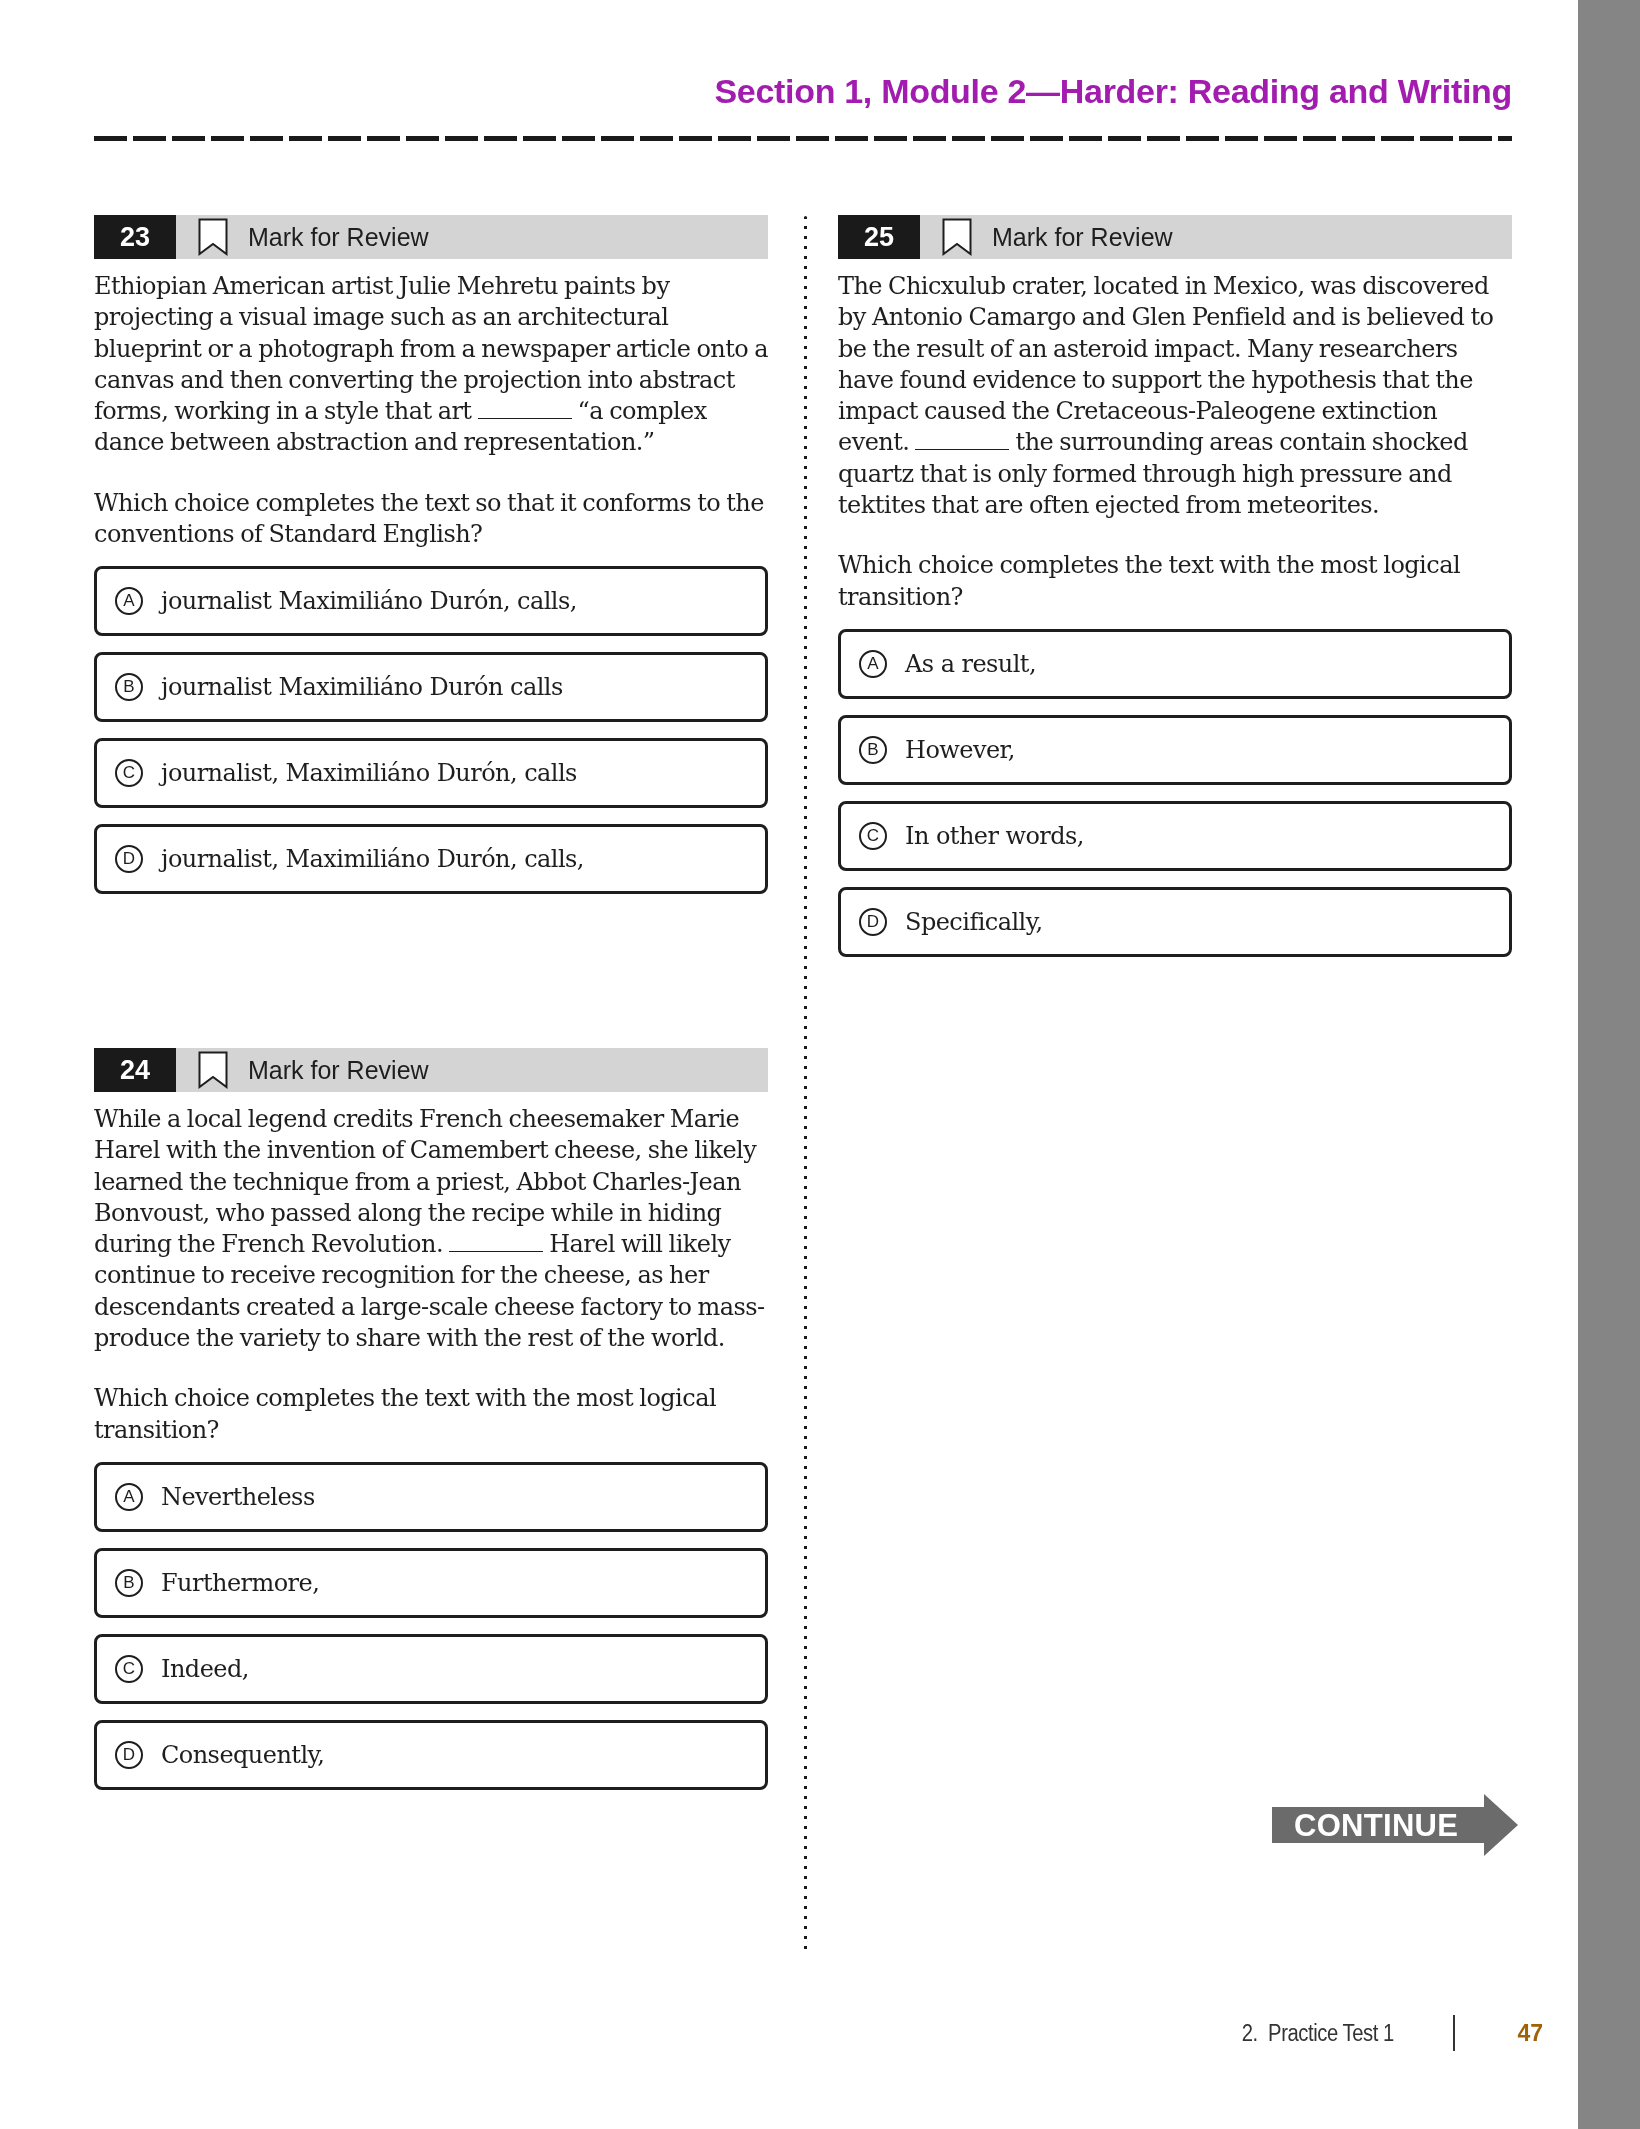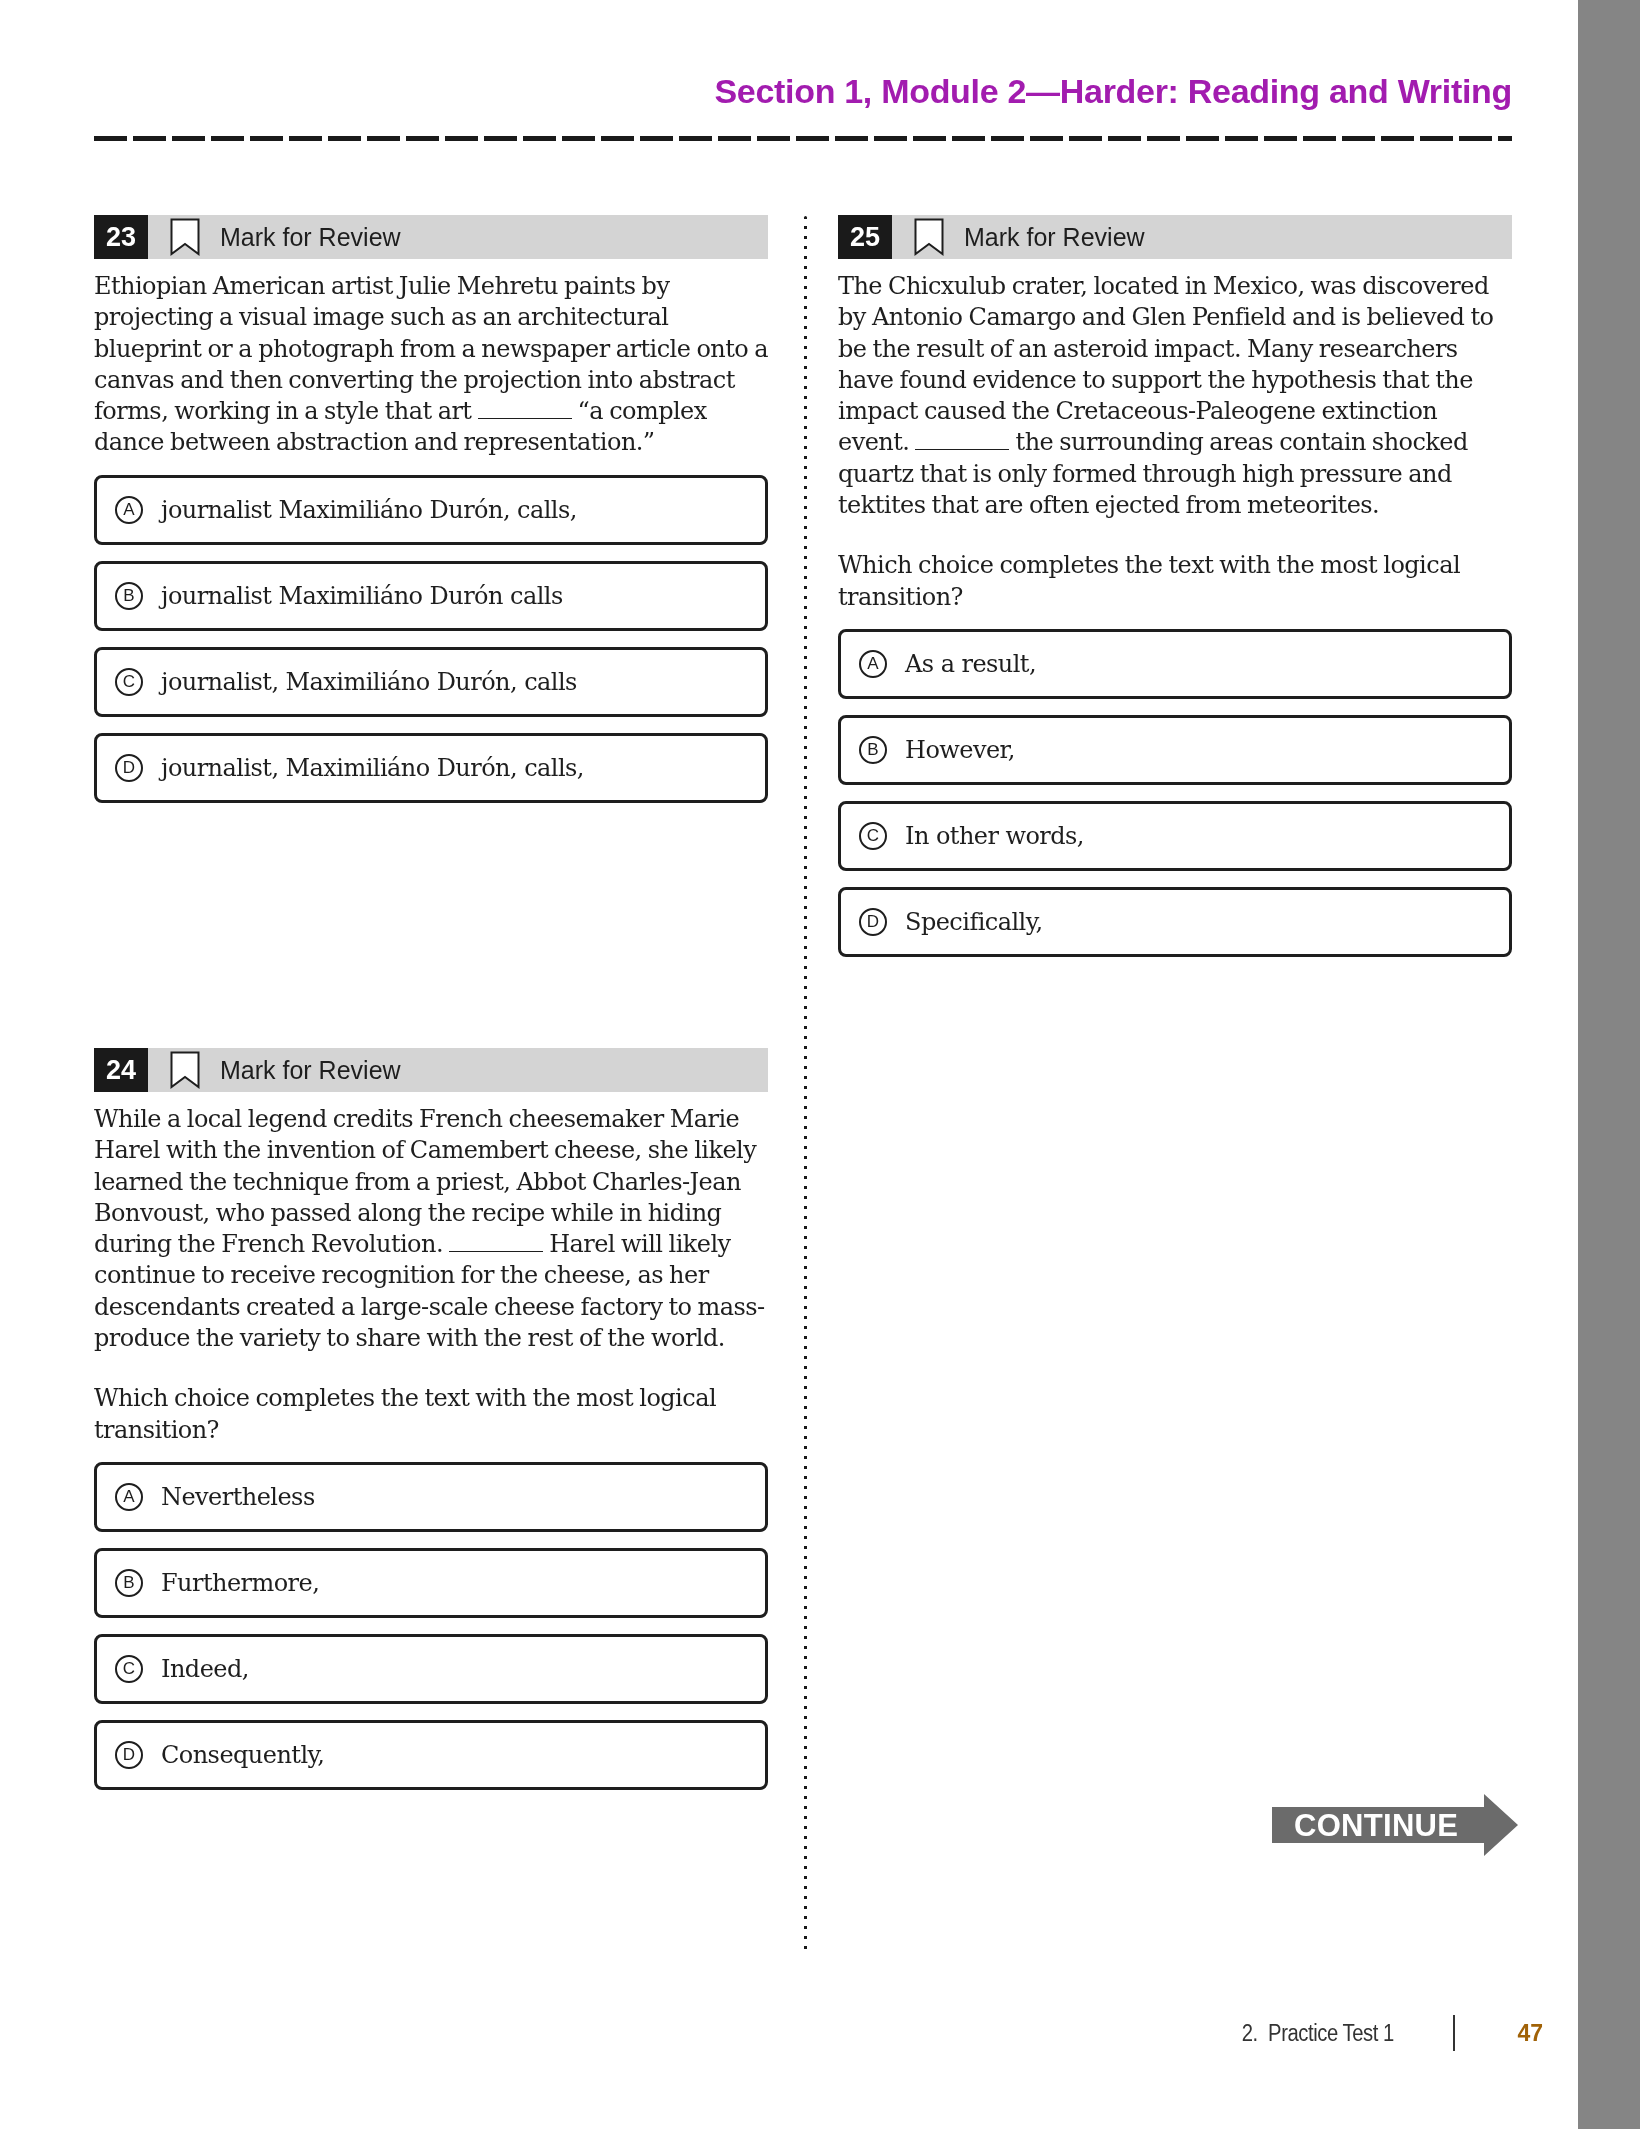--- a/index.html
+++ b/index.html
@@ -19,21 +19,21 @@
     background: repeating-linear-gradient(to right, #1a1a1a 0 33px, transparent 33px 39px);
   }
   .col-divider {
     position: absolute; left: 804px; top: 216px; width: 3px; height: 1734px;
     background: repeating-linear-gradient(to bottom, #1a1a1a 0 3px, transparent 3px 10px);
     border-radius: 2px;
   }
   .question { position: absolute; width: 674px; }
   .q-header { height: 44px; background: #d4d4d4; display: flex; align-items: center; position: relative; }
   .q-number {
-    width: 54px; height: 44px; background: #1a1a1a; color: #fff;
+    width: 82px; height: 44px; background: #1a1a1a; color: #fff;
     font-family: "Liberation Sans", sans-serif; font-weight: bold; font-size: 27px;
     display: flex; align-items: center; justify-content: center;
   }
   .bookmark { margin-left: 22px; width: 30px; height: 38px; display: flex; align-items: flex-end; cursor: pointer; }
   .mark-label {
     margin-left: 20px; font-family: "Liberation Sans", sans-serif; font-size: 25px; color: #1e1e1e; cursor: pointer;
   }
   .passage {
     font-size: 24px; line-height: 31.3px; margin-top: 12px; color: #1e1e1e;
     letter-spacing: -0.55px; word-spacing: -1px;
@@ -84,20 +84,21 @@
   <div class="q-header">
     <div class="q-number">23</div>
     <div class="bookmark">
       <svg width="30" height="38" viewBox="0 0 30 38">
           <path d="M1.5 1.5 H28.5 V36 L15 26 L1.5 36 Z" fill="#fff" stroke="#1e1e1e" stroke-width="2"></path>
         </svg>
     </div>
     <span class="mark-label">Mark for Review</span>
   </div>
   <div class="passage"><span>Ethiopian American artist Julie Mehretu paints by projecting a visual image such as an architectural blueprint or a photograph from a newspaper article onto a canvas and then converting the projection into abstract forms, working in a style that art </span><span class="blank"></span><span> “a complex dance between abstraction and representation.”</span></div>
+  <div class="prompt">Which choice completes the text so that it conforms to the conventions of Standard English?</div>
   <div class="choices">
     <div class="choice">
         <span class="choice-letter">A</span>
         <span class="choice-text">journalist Maximiliáno Durón, calls,</span>
       </div>
     <div class="choice">
         <span class="choice-letter">B</span>
         <span class="choice-text">journalist Maximiliáno Durón calls</span>
       </div>
     <div class="choice">

